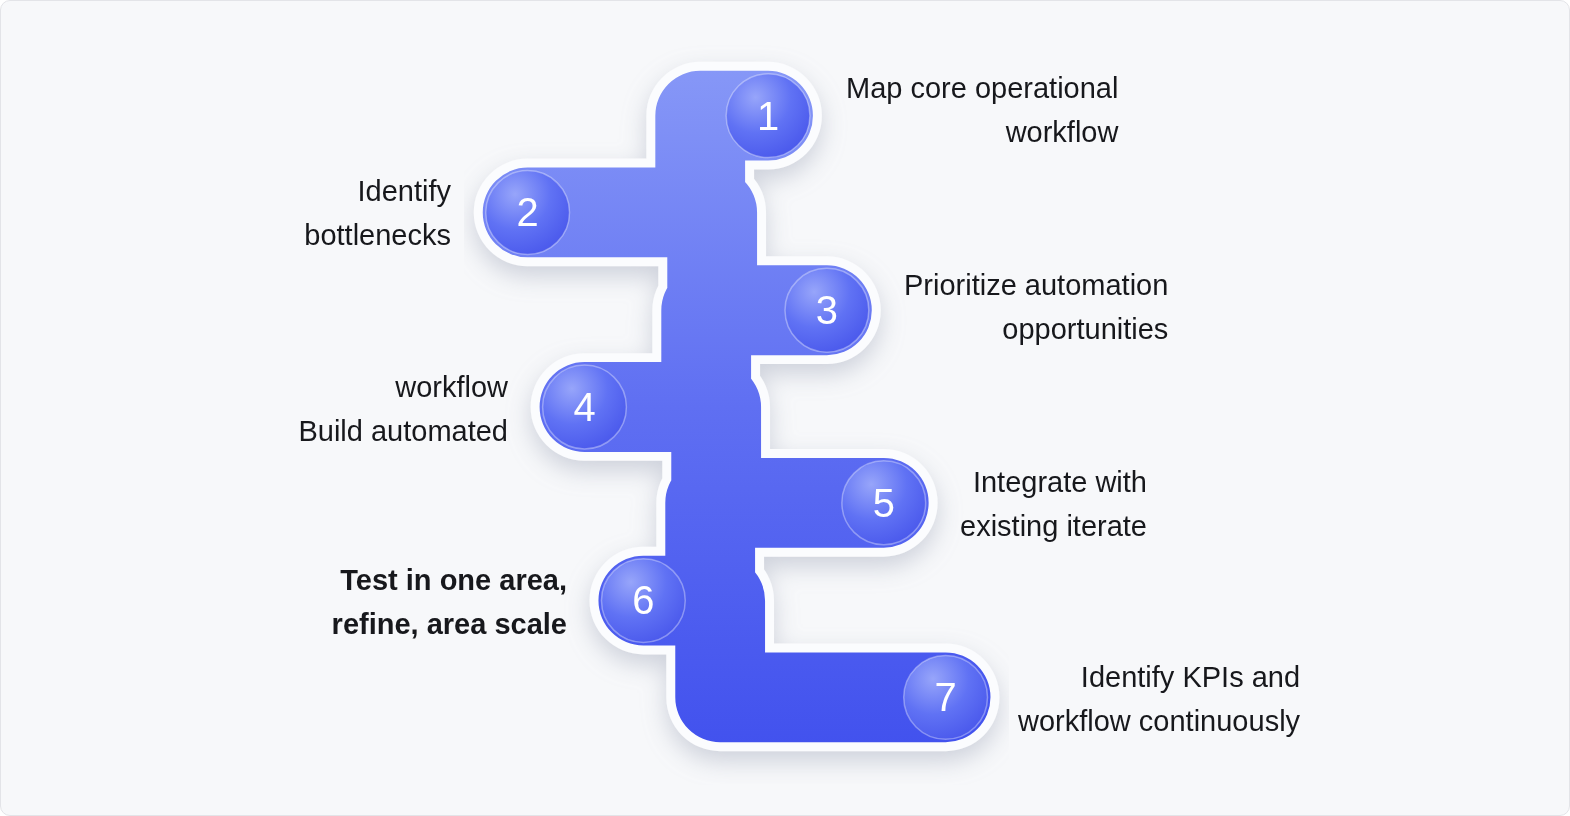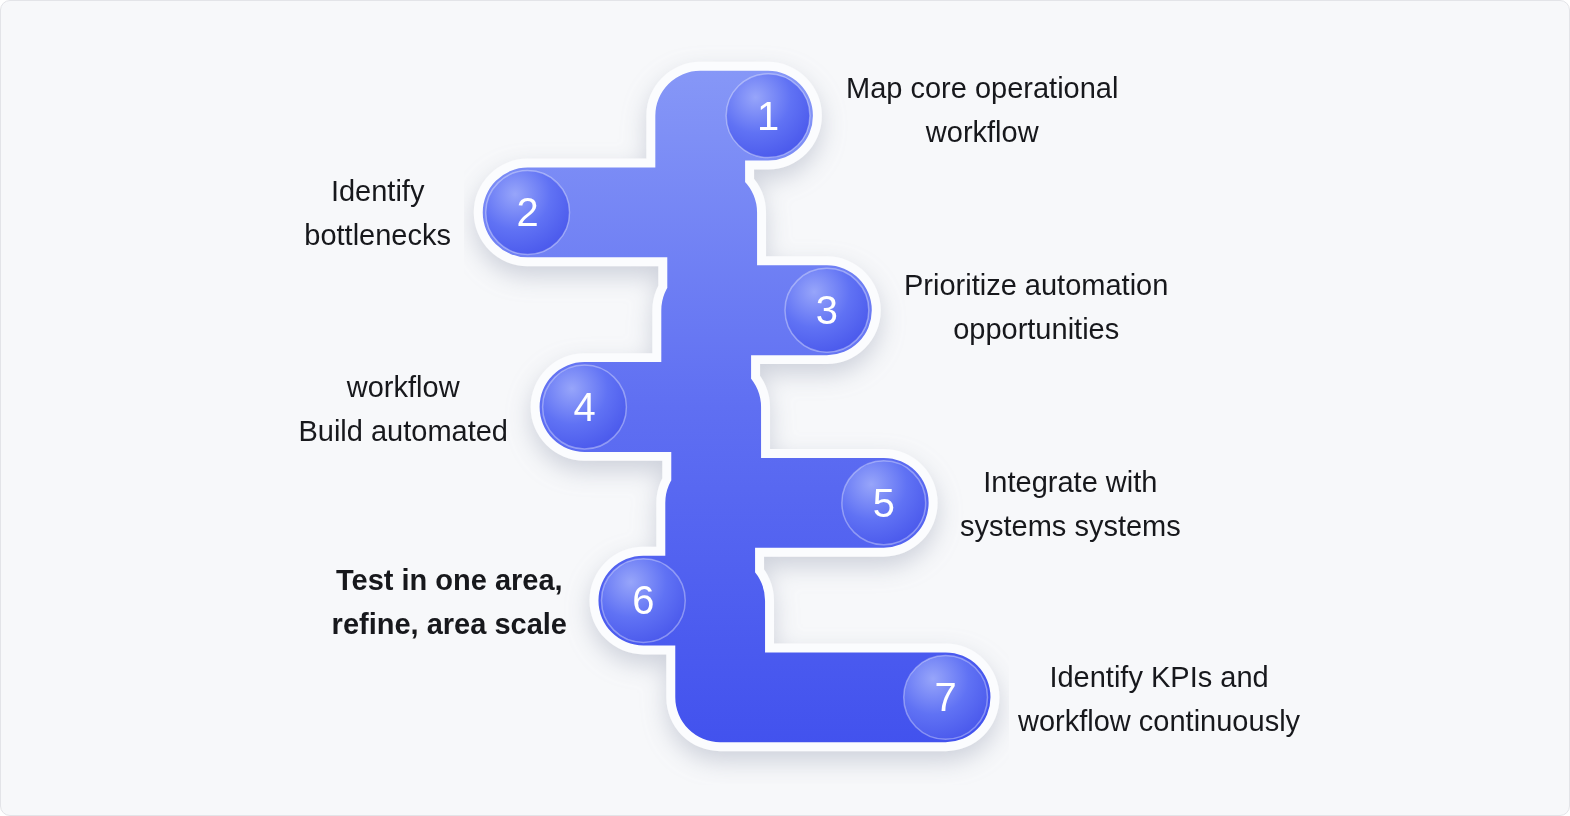--- a/index.html
+++ b/index.html
@@ -42,22 +42,22 @@
   }
   .step-label{
     position:absolute;
     transform:translateY(-50%);
     font-size:29px;
     line-height:44px;
     font-weight:500;
     color:#17181c;
     white-space:nowrap;
   }
-  .step-label.side-left{text-align:center;margin-left:45px;}
-  .step-label.side-right{text-align:center;}
+  .step-label.side-left{text-align:right;margin-left:45px;}
+  .step-label.side-right{text-align:right;}
   
   .lbl-1{left:845px;top:109px;}
   .lbl-2{right:1118px;top:212px;}
   .lbl-3{left:903px;top:306px;}
   .lbl-4{right:1061px;top:408px;}
   .lbl-5{left:959px;top:503px;}
   .lbl-6{right:1002px;top:601px;font-weight:bold;}
   .lbl-7{left:1017px;top:698px;}
 </style>
 </head>
@@ -126,21 +126,21 @@
   <div class="step-label side-right lbl-3">
     <div>Prioritize automation</div>
     <div>opportunities</div>
   </div>
   <div class="step-label side-left lbl-4">
     <div>workflow</div>
     <div>Build automated</div>
   </div>
   <div class="step-label side-right lbl-5">
     <div>Integrate with</div>
-    <div>systems systems</div>
+    <div>existing iterate</div>
   </div>
   <div class="step-label side-left lbl-6">
     <div>Test in one area,</div>
     <div>refine, area scale</div>
   </div>
   <div class="step-label side-right lbl-7">
     <div>Identify KPIs and</div>
     <div>workflow continuously</div>
   </div>
 

